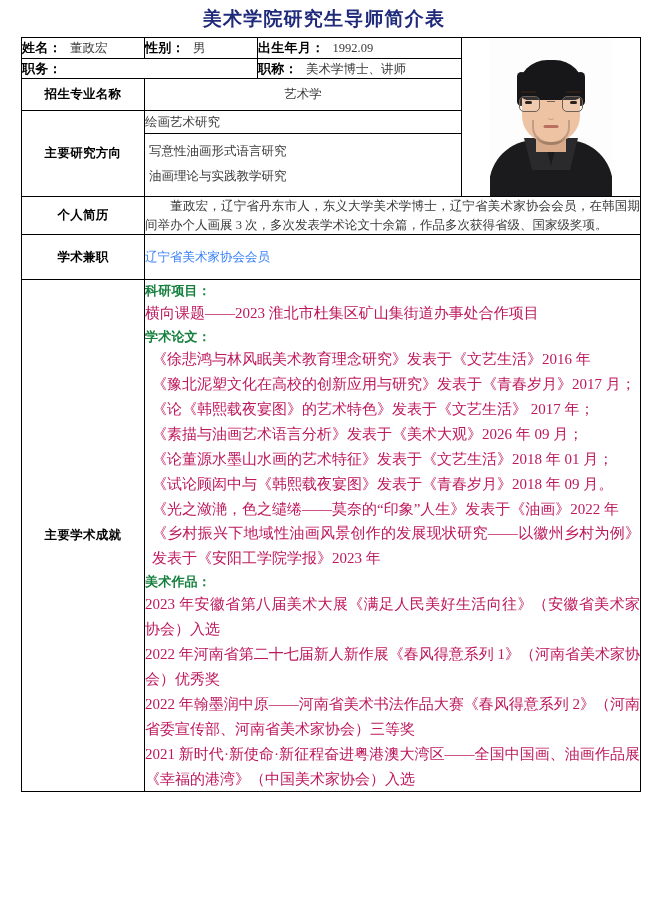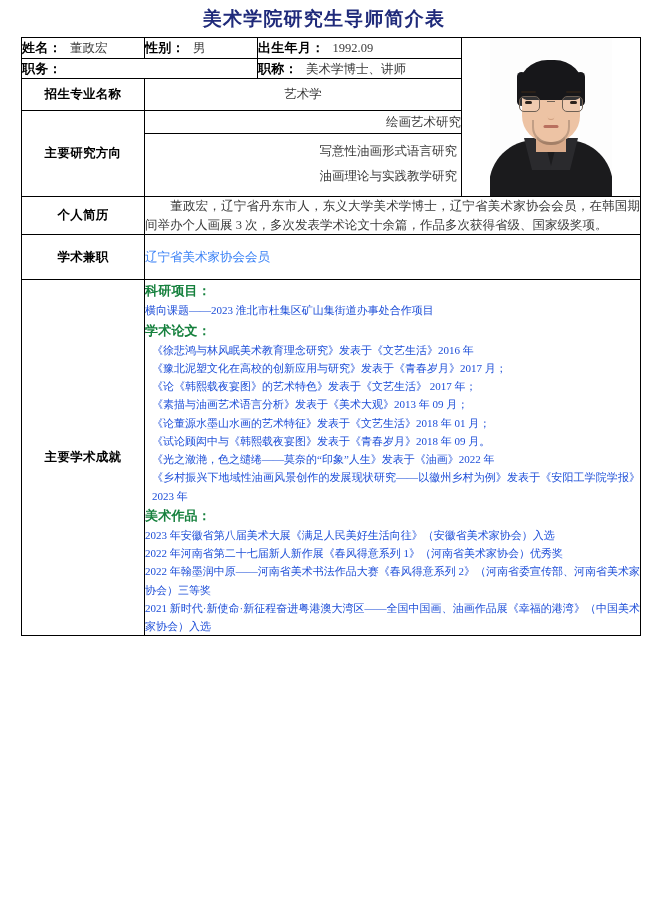--- a/index.html
+++ b/index.html
@@ -73,21 +73,21 @@
     white-space: nowrap;
   }
   .inline-cell .val { margin-left: 8px; }
   .center-val {
     text-align: center;
     color: #3a3a3a;
     font-size: 12.5px;
     padding: 6px 4px;
   }
   .research-sub {
-    text-align: right;
+    text-align: left;
     color: #3a3a3a;
     font-size: 12.5px;
     padding: 9px 4px;
   }
   .research-sub.second {
     line-height: 2.0;
     padding: 5px 4px 7px 4px;
   }
   .bio-cell {
     color: #3a3a3a;
@@ -111,22 +111,22 @@
     vertical-align: top;
   }
   .ach-head {
     font-weight: bold;
     font-size: 13px;
     color: #15803d;
     line-height: 1.62;
     letter-spacing: 0.2px;
   }
   .ach-line {
-    color: #1d4ed8;
-    font-size: 11px;
+    color: #be185d;
+    font-size: 15px;
     line-height: 1.66;
     text-align: justify;
     text-justify: inter-ideograph;
   }
   .ach-line.pad-l { padding-left: 7px; }
 
   
   .photo-cell {
     text-align: center;
     vertical-align: middle;
@@ -363,21 +363,21 @@
           <td class="lbl ach-label-cell">主要学术成就</td>
           <td class="ach-cell" colspan="3">
 
             <div class="ach-head">科研项目：</div>
             <div class="ach-line">横向课题——2023 淮北市杜集区矿山集街道办事处合作项目</div>
 
             <div class="ach-head">学术论文：</div>
             <div class="ach-line pad-l">《徐悲鸿与林风眠美术教育理念研究》发表于《文艺生活》2016 年</div>
             <div class="ach-line pad-l">《豫北泥塑文化在高校的创新应用与研究》发表于《青春岁月》2017 月；</div>
             <div class="ach-line pad-l">《论《韩熙载夜宴图》的艺术特色》发表于《文艺生活》 2017 年；</div>
-            <div class="ach-line pad-l">《素描与油画艺术语言分析》发表于《美术大观》2013 年 09 月；</div>
+            <div class="ach-line pad-l">《素描与油画艺术语言分析》发表于《美术大观》2026 年 09 月；</div>
             <div class="ach-line pad-l">《论董源水墨山水画的艺术特征》发表于《文艺生活》2018 年 01 月；</div>
             <div class="ach-line pad-l">《试论顾闳中与《韩熙载夜宴图》发表于《青春岁月》2018 年 09 月。</div>
             <div class="ach-line pad-l">《光之潋滟，色之缱绻——莫奈的“印象”人生》发表于《油画》2022 年</div>
             <div class="ach-line pad-l">《乡村振兴下地域性油画风景创作的发展现状研究——以徽州乡村为例》发表于《安阳工学院学报》2023 年</div>
 
             <div class="ach-head">美术作品：</div>
             <div class="ach-line">2023 年安徽省第八届美术大展《满足人民美好生活向往》（安徽省美术家协会）入选</div>
             <div class="ach-line">2022 年河南省第二十七届新人新作展《春风得意系列 1》（河南省美术家协会）优秀奖</div>
             <div class="ach-line">2022 年翰墨润中原——河南省美术书法作品大赛《春风得意系列 2》（河南省委宣传部、河南省美术家协会）三等奖</div>
             <div class="ach-line">2021 新时代·新使命·新征程奋进粤港澳大湾区——全国中国画、油画作品展《幸福的港湾》（中国美术家协会）入选</div>

